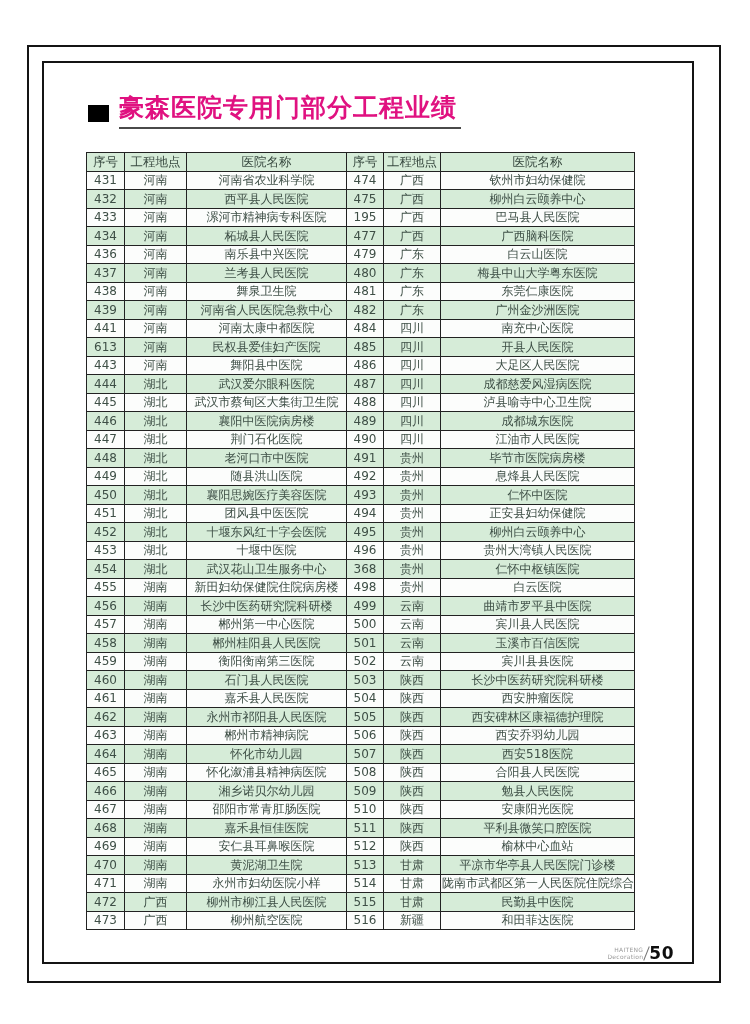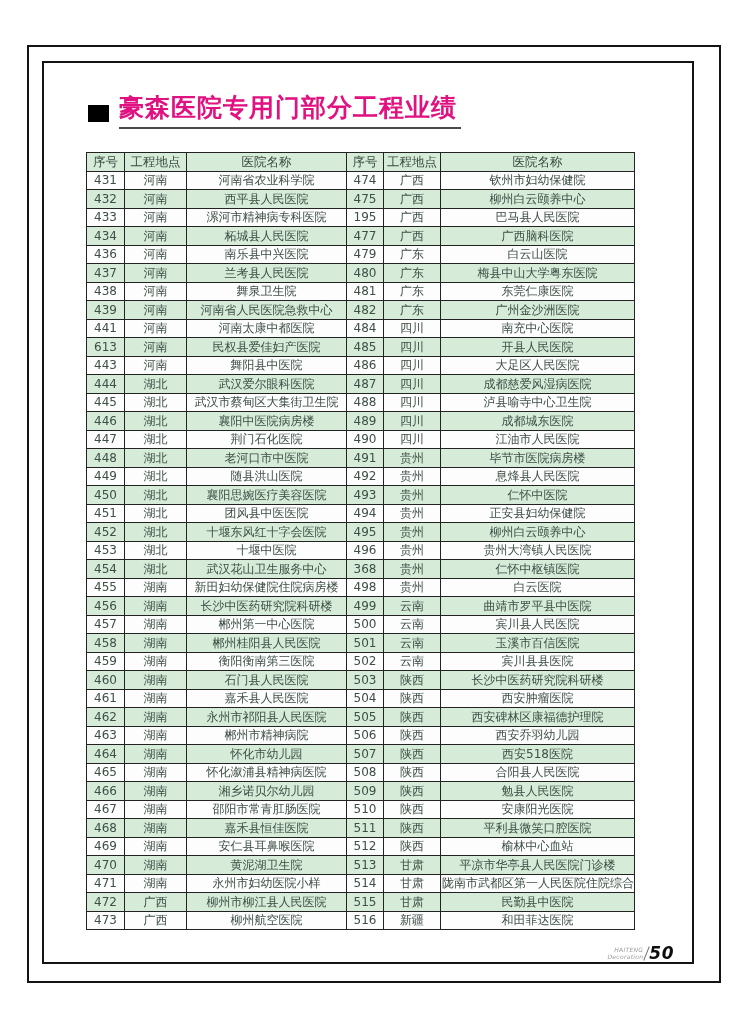--- a/index.html
+++ b/index.html
@@ -42,21 +42,21 @@
   table.perf tbody tr:nth-child(odd)  { background:#fcfdfc; }
   table.perf tbody tr:nth-child(even) { background:#d6ecd8; }
   col.c-no   { width:38px; }
   col.c-loc  { width:62px; }
   col.c-name { width:160px; }
   col.c-no2  { width:37px; }
   col.c-loc2 { width:57px; }
   col.c-name2{ width:194px; }
   .footer {
     position:absolute; right:76px; top:942px; display:flex;
-    align-items:center; height:22px;font-style:italic;
+    align-items:center; height:22px;
   }
   .brand {
     font-size:6px; color:#9a9a9a; text-align:right; line-height:1.25;
     letter-spacing:0.3px; margin-right:2px;
   }
   .slash {
     width:1px; height:15px; background:#777777;
     transform:rotate(22deg); margin:0 2px 0 1px;
   }
   .pagenum { font-size:17px; font-weight:bold; color:#0e0e0e; letter-spacing:0.5px; }

